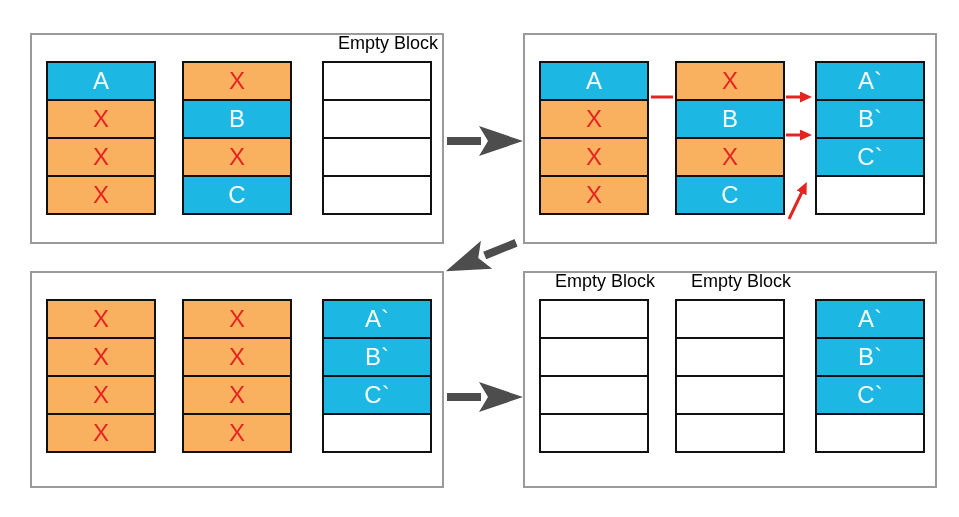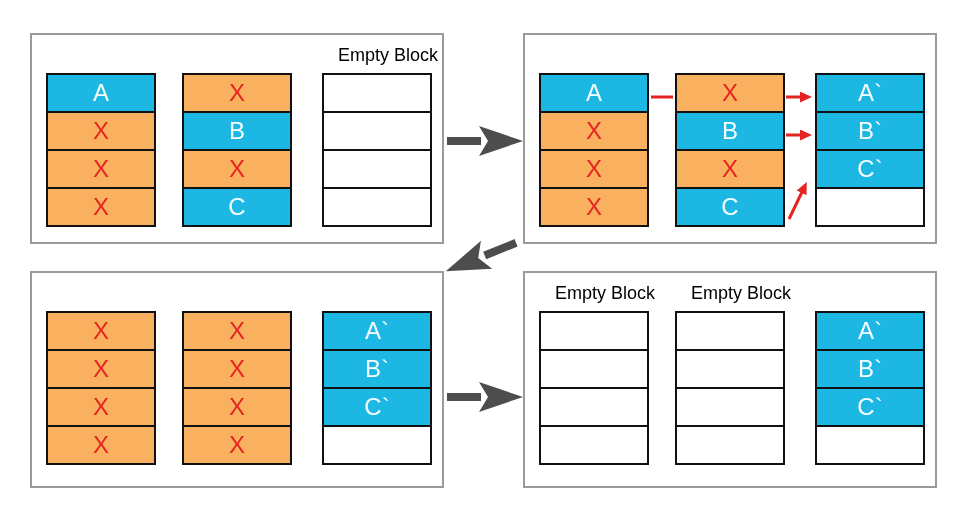--- a/index.html
+++ b/index.html
@@ -24,21 +24,21 @@
   }
   .panel.top { height: 211px; }
   .panel.bottom { height: 217px; }
   .p1 { left: 30px;  top: 33px; }
   .p2 { left: 523px; top: 33px; }
   .p3 { left: 30px;  top: 271px; }
   .p4 { left: 523px; top: 271px; }
 
   .col {
     position: absolute;
-    top: 38px;
+    top: 26px;
     width: 132px;
   }
   .c1 { left: 14px; }
   .c2 { left: 150px; }
   .c3 { left: 290px; }
 
   .col-label {
     position: absolute;
     top: -28px;
     left: -14px;

